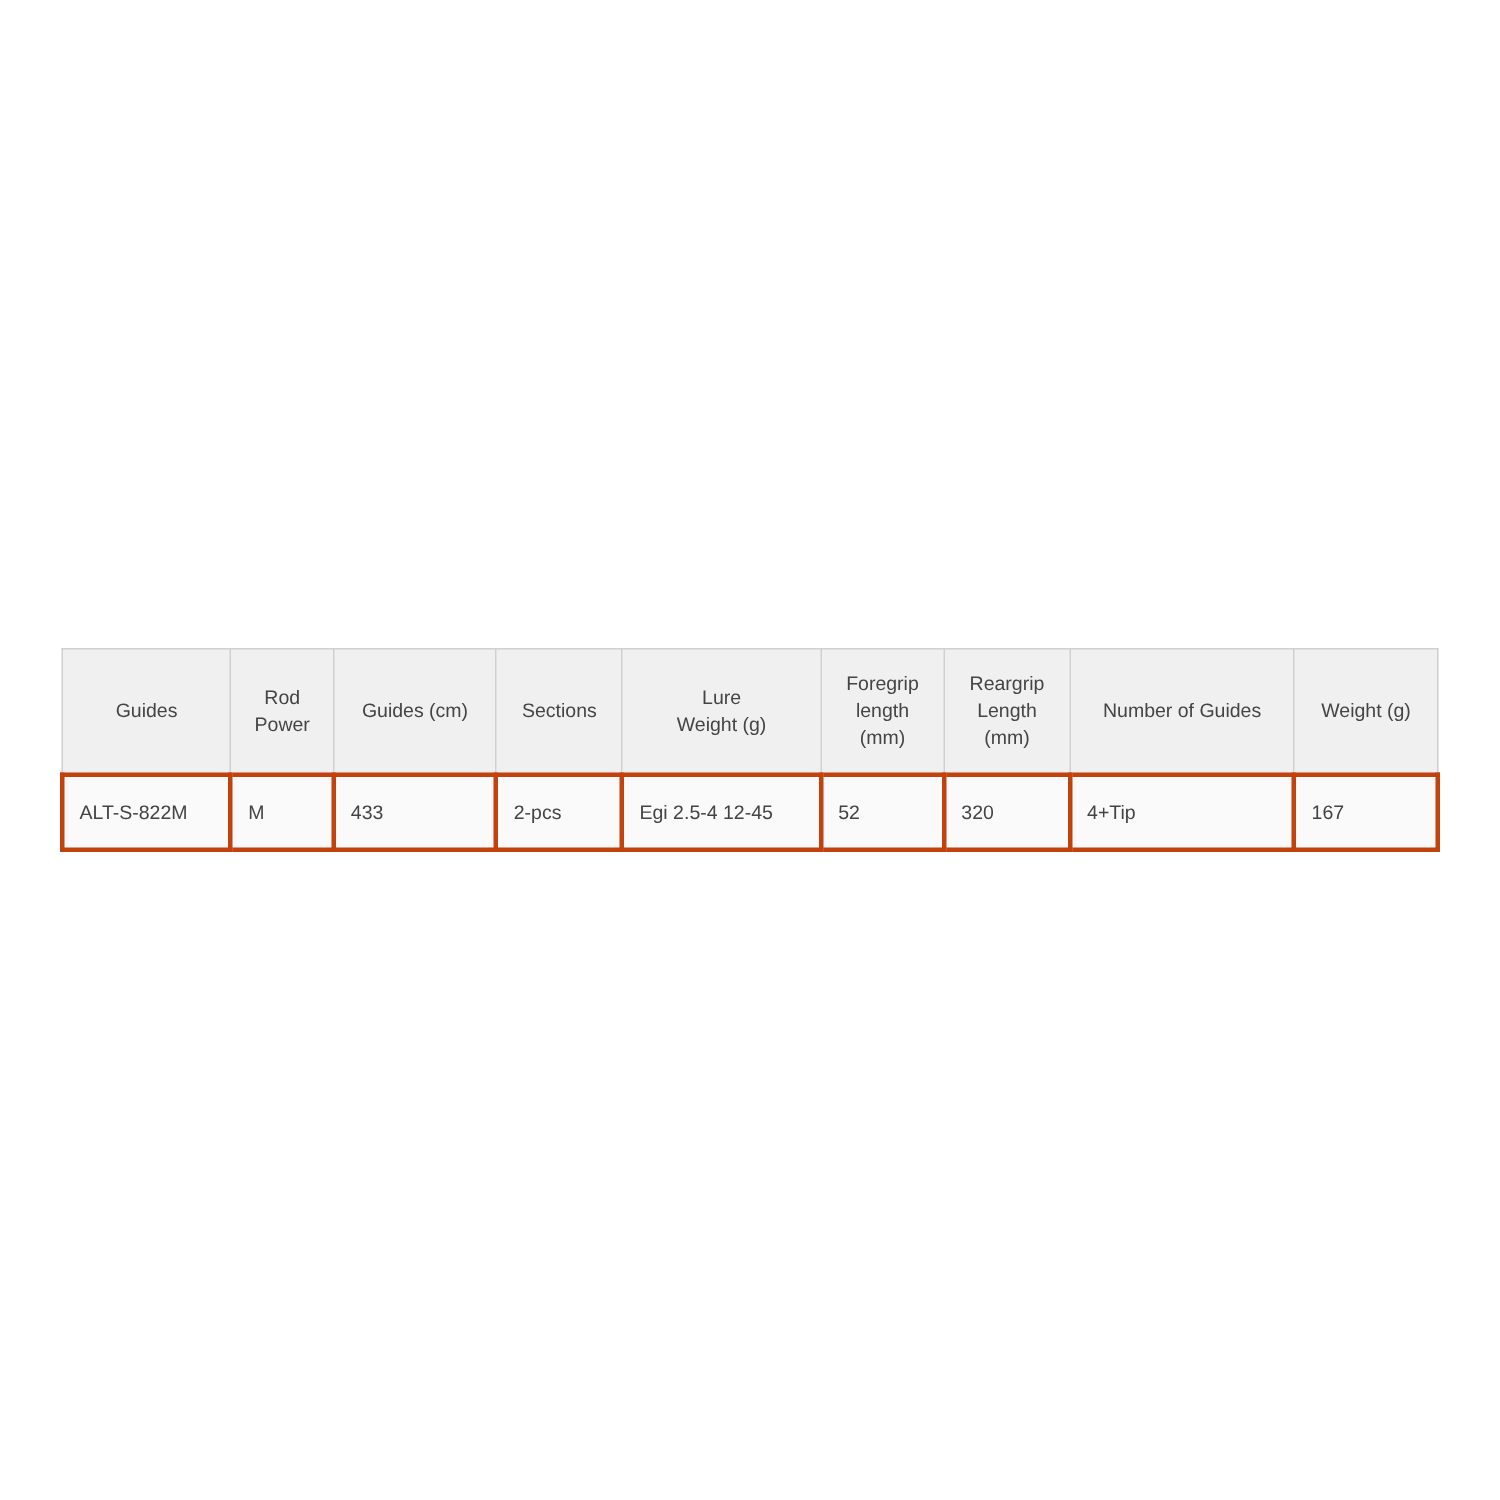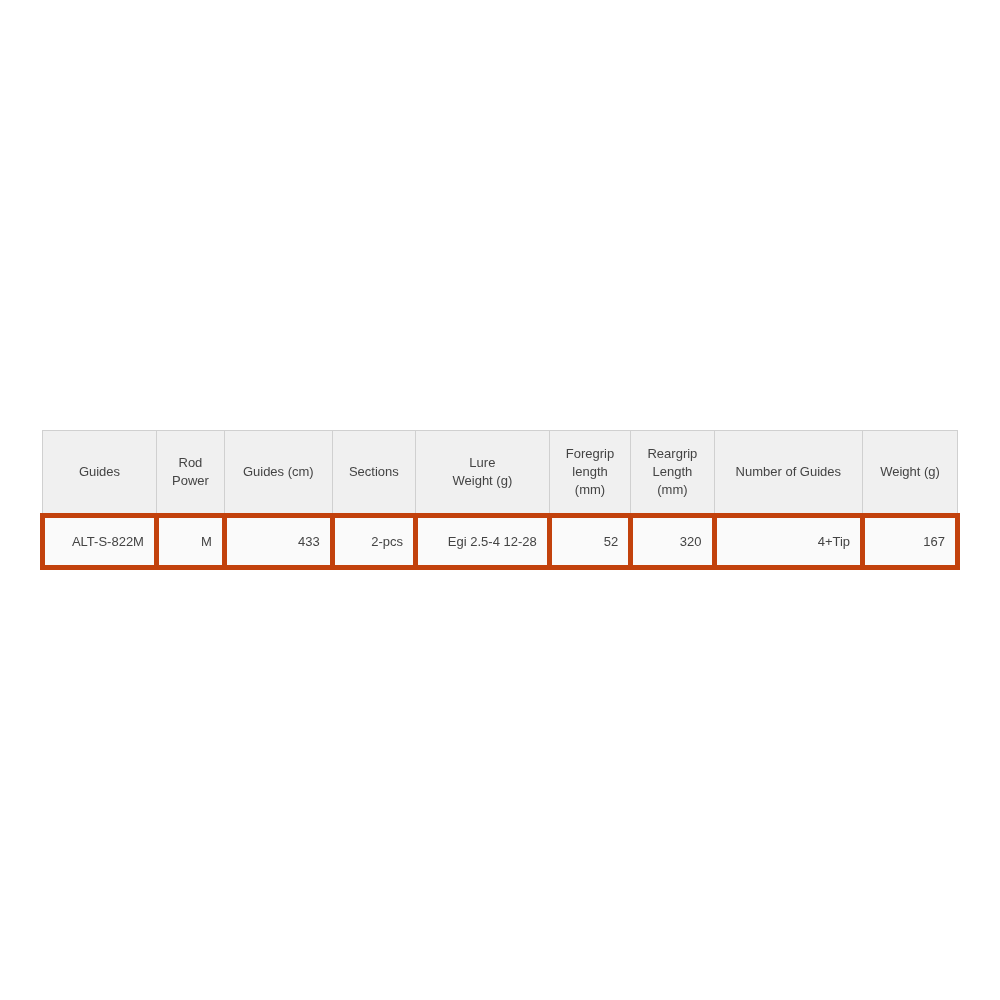--- a/index.html
+++ b/index.html
@@ -50,23 +50,23 @@
       font-weight: normal;
       line-height: 1.4;
       vertical-align: middle;
     }
 
     tbody tr {
       background-color: #fafafa;
     }
 
     tbody td {
-      border: 5px solid #c2410c;
+      border: 3px solid #c2410c;
       padding: 16px 10px;
-      text-align: right;
+      text-align: left;
       vertical-align: middle;
     }
   </style>
 </head>
 <body>
 
 <div class="page-wrapper">
   <div class="table-container">
     <table>
       <thead>
@@ -81,21 +81,21 @@
           <th>Number of Guides</th>
           <th>Weight (g)</th>
         </tr>
       </thead>
       <tbody>
         <tr>
           <td>ALT-S-822M</td>
           <td>M</td>
           <td>433</td>
           <td>2-pcs</td>
-          <td>Egi 2.5-4 12-28</td>
+          <td>Egi 2.5-4 12-45</td>
           <td>52</td>
           <td>320</td>
           <td>4+Tip</td>
           <td>167</td>
         </tr>
       </tbody>
     </table>
   </div>
 </div>
 

